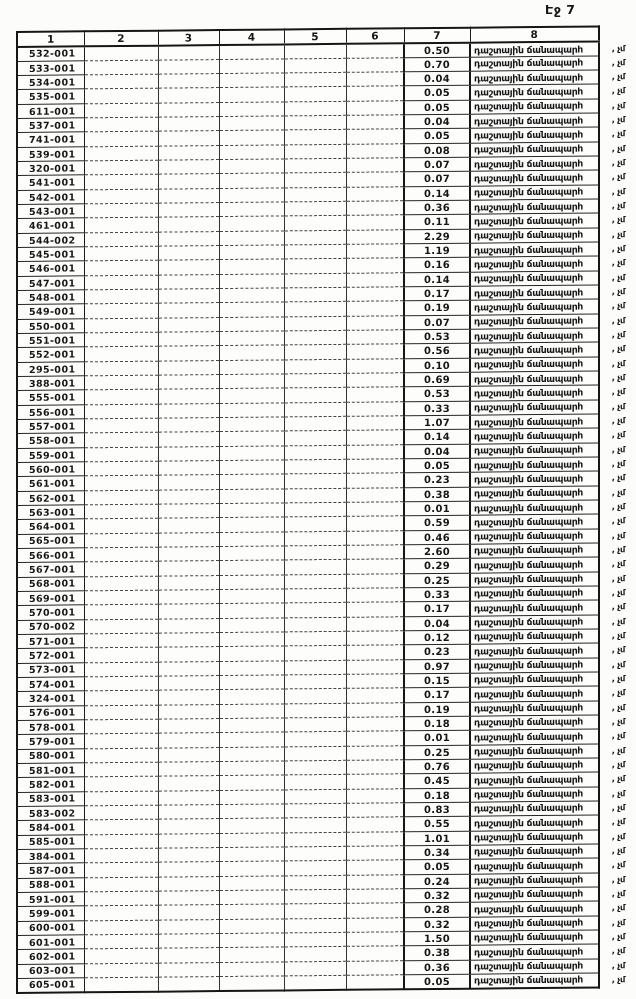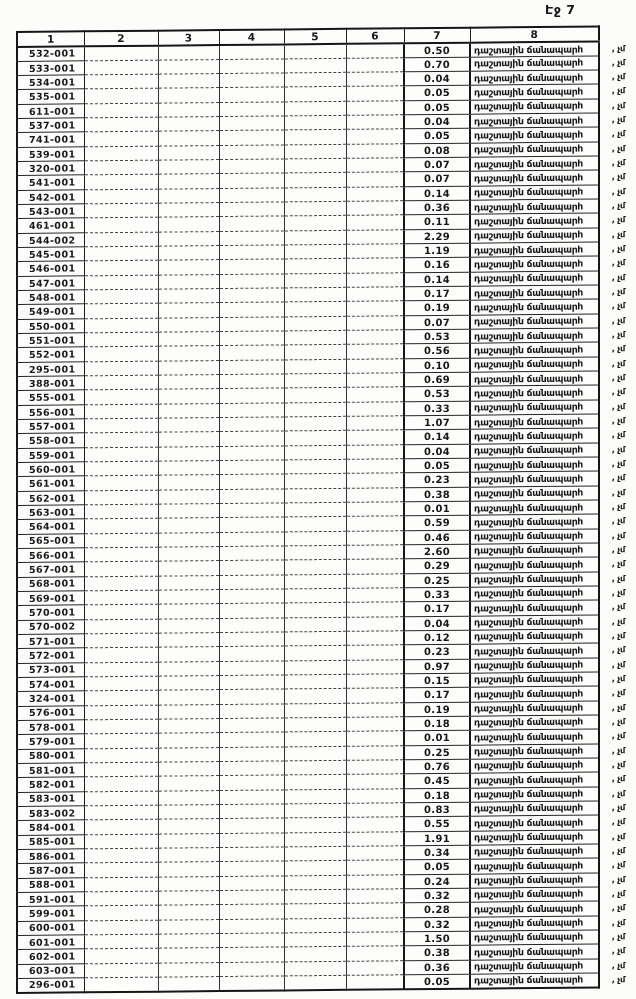--- a/index.html
+++ b/index.html
@@ -681,25 +681,25 @@
             <td class="c7">0.55</td>
             <td class="c8"><span class="road">դաշտային ճանապարհ</span><span class="suffix">, չմ</span></td>
           </tr>
           <tr>
             <td class="c1">585-001</td>
             <td class="mid"></td>
             <td class="mid"></td>
             <td class="mid"></td>
             <td class="mid"></td>
             <td class="mid"></td>
-            <td class="c7">1.91</td>
-            <td class="c8"><span class="road">դաշտային ճանապարհ</span><span class="suffix">, չմ</span></td>
-          </tr>
-          <tr>
-            <td class="c1">586-001</td>
+            <td class="c7">1.01</td>
+            <td class="c8"><span class="road">դաշտային ճանապարհ</span><span class="suffix">, չմ</span></td>
+          </tr>
+          <tr>
+            <td class="c1">384-001</td>
             <td class="mid"></td>
             <td class="mid"></td>
             <td class="mid"></td>
             <td class="mid"></td>
             <td class="mid"></td>
             <td class="c7">0.34</td>
             <td class="c8"><span class="road">դաշտային ճանապարհ</span><span class="suffix">, չմ</span></td>
           </tr>
           <tr>
             <td class="c1">587-001</td>
@@ -775,21 +775,21 @@
             <td class="c1">603-001</td>
             <td class="mid"></td>
             <td class="mid"></td>
             <td class="mid"></td>
             <td class="mid"></td>
             <td class="mid"></td>
             <td class="c7">0.36</td>
             <td class="c8"><span class="road">դաշտային ճանապարհ</span><span class="suffix">, չմ</span></td>
           </tr>
           <tr>
-            <td class="c1">296-001</td>
+            <td class="c1">605-001</td>
             <td class="mid"></td>
             <td class="mid"></td>
             <td class="mid"></td>
             <td class="mid"></td>
             <td class="mid"></td>
             <td class="c7">0.05</td>
             <td class="c8"><span class="road">դաշտային ճանապարհ</span><span class="suffix">, չմ</span></td>
           </tr>
         </tbody>
     </table>

